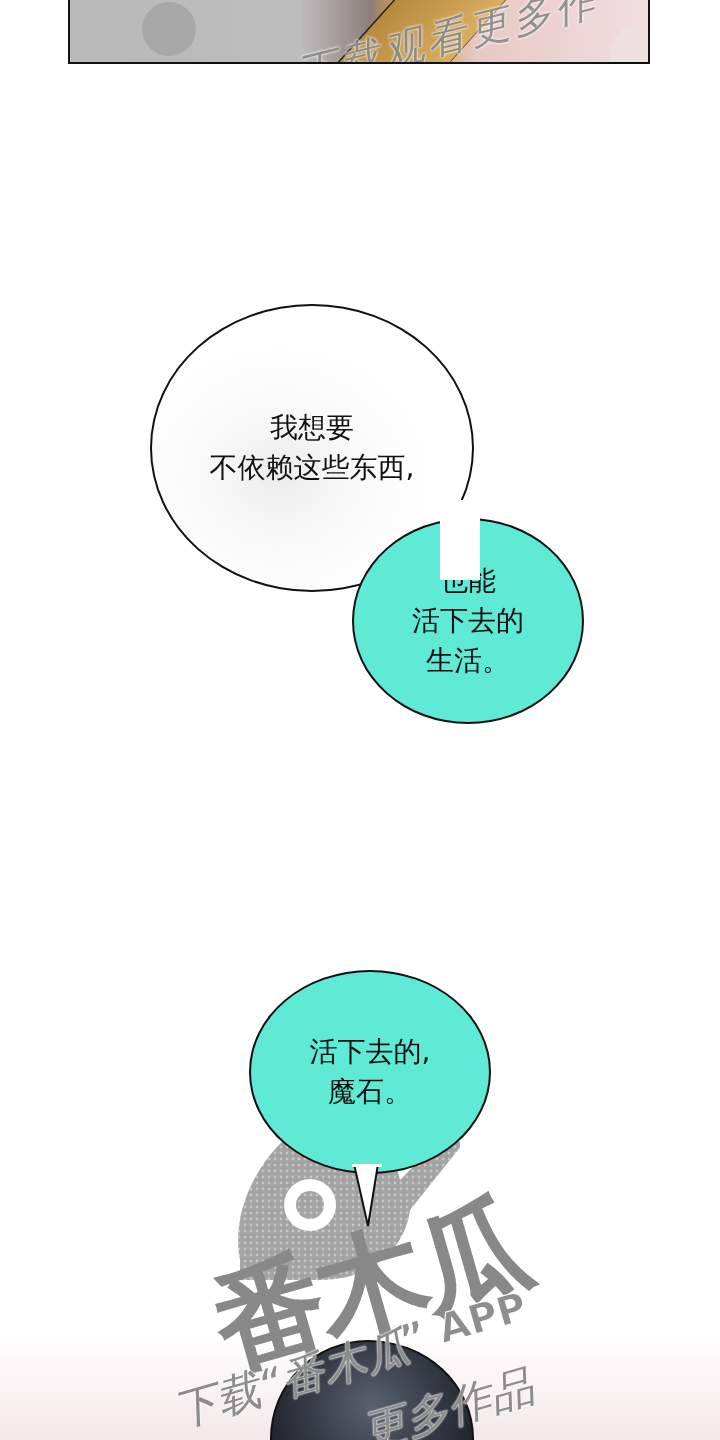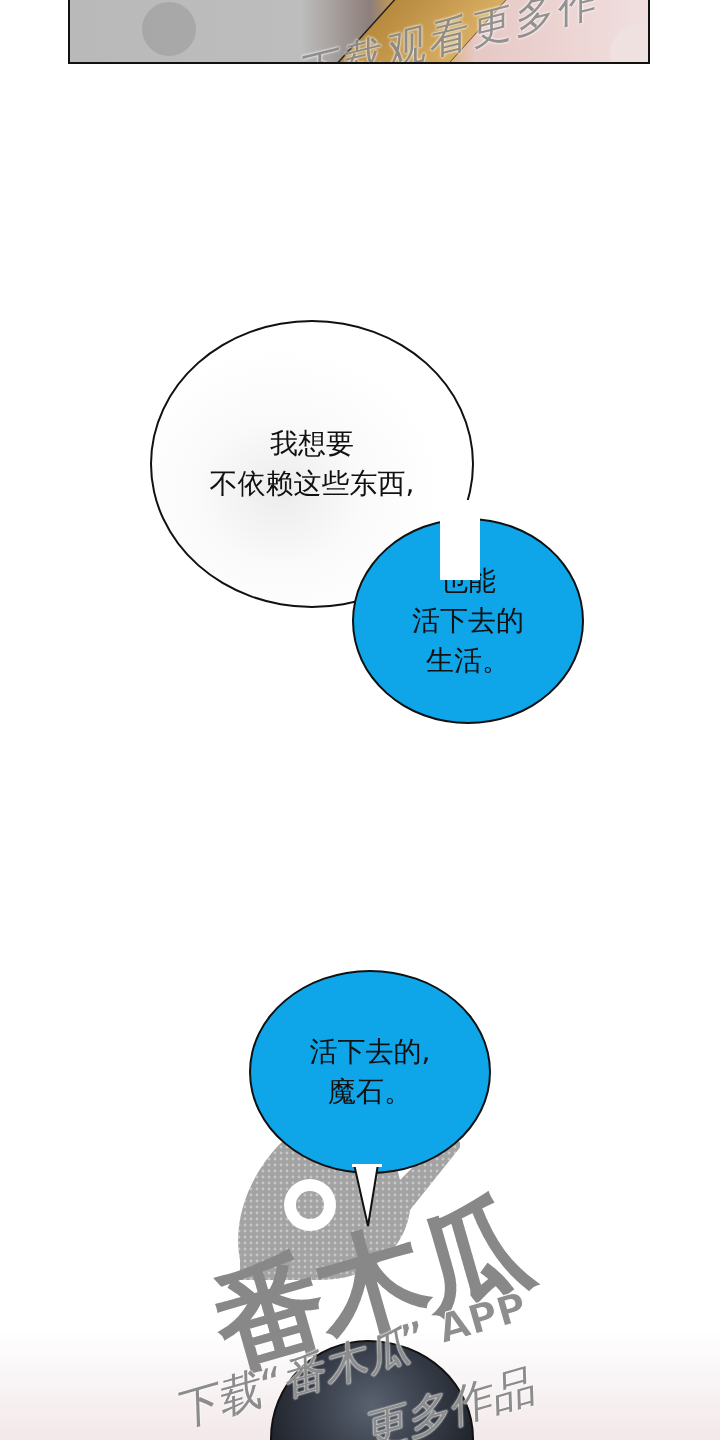--- a/index.html
+++ b/index.html
@@ -18,25 +18,25 @@
     background: linear-gradient(90deg, #b78a3e, #d8ae62);
     transform: skewX(-42deg); border-left: 2px solid #222; border-right: 1px solid #6b4b1b;
   }
   .panel-top .circle { position: absolute; border-radius: 50%; background: rgba(160,160,160,0.7); }
   .wm-top {
     position: absolute; left: 230px; top: 8px; font-size: 40px; color: #8a8a8a;
     font-style: italic; transform: rotate(-14deg); letter-spacing: 4px;
     text-shadow: 0 0 2px #fff, 0 0 3px #fff; opacity: .9;
   }
   .bubble {
-    position: absolute; background: #0ea5e9; border: 2px solid #111; border-radius: 50%;
+    position: absolute; background: #5eead4; border: 2px solid #111; border-radius: 50%;
     display: flex; align-items: center; justify-content: center; text-align: center;
     color: #111; font-size: 28px; line-height: 40px; font-weight: 500;
   }
-  .b1 { left: 150px; top: 320px; width: 320px; height: 284px;
+  .b1 { left: 150px; top: 304px; width: 320px; height: 284px;
         background: radial-gradient(ellipse at 40% 60%, #ececec 0%, #fafafa 30%, #fff 60%); }
   .b2 { left: 352px; top: 518px; width: 228px; height: 202px; }
   .b2-joint { position: absolute; left: 440px; top: 500px; width: 40px; height: 80px; background: #fff; z-index: 3; }
   .b3 { left: 249px; top: 970px; width: 238px; height: 200px; z-index: 4; }
   .tail { position: absolute; left: 352px; top: 1164px; z-index: 5; }
   .text-in { position: relative; z-index: 6; white-space: pre-line; }
   .logo-wm {
     position: absolute; left: 200px; top: 1090px; z-index: 2; opacity: .78;
   }
   .logo-text {

